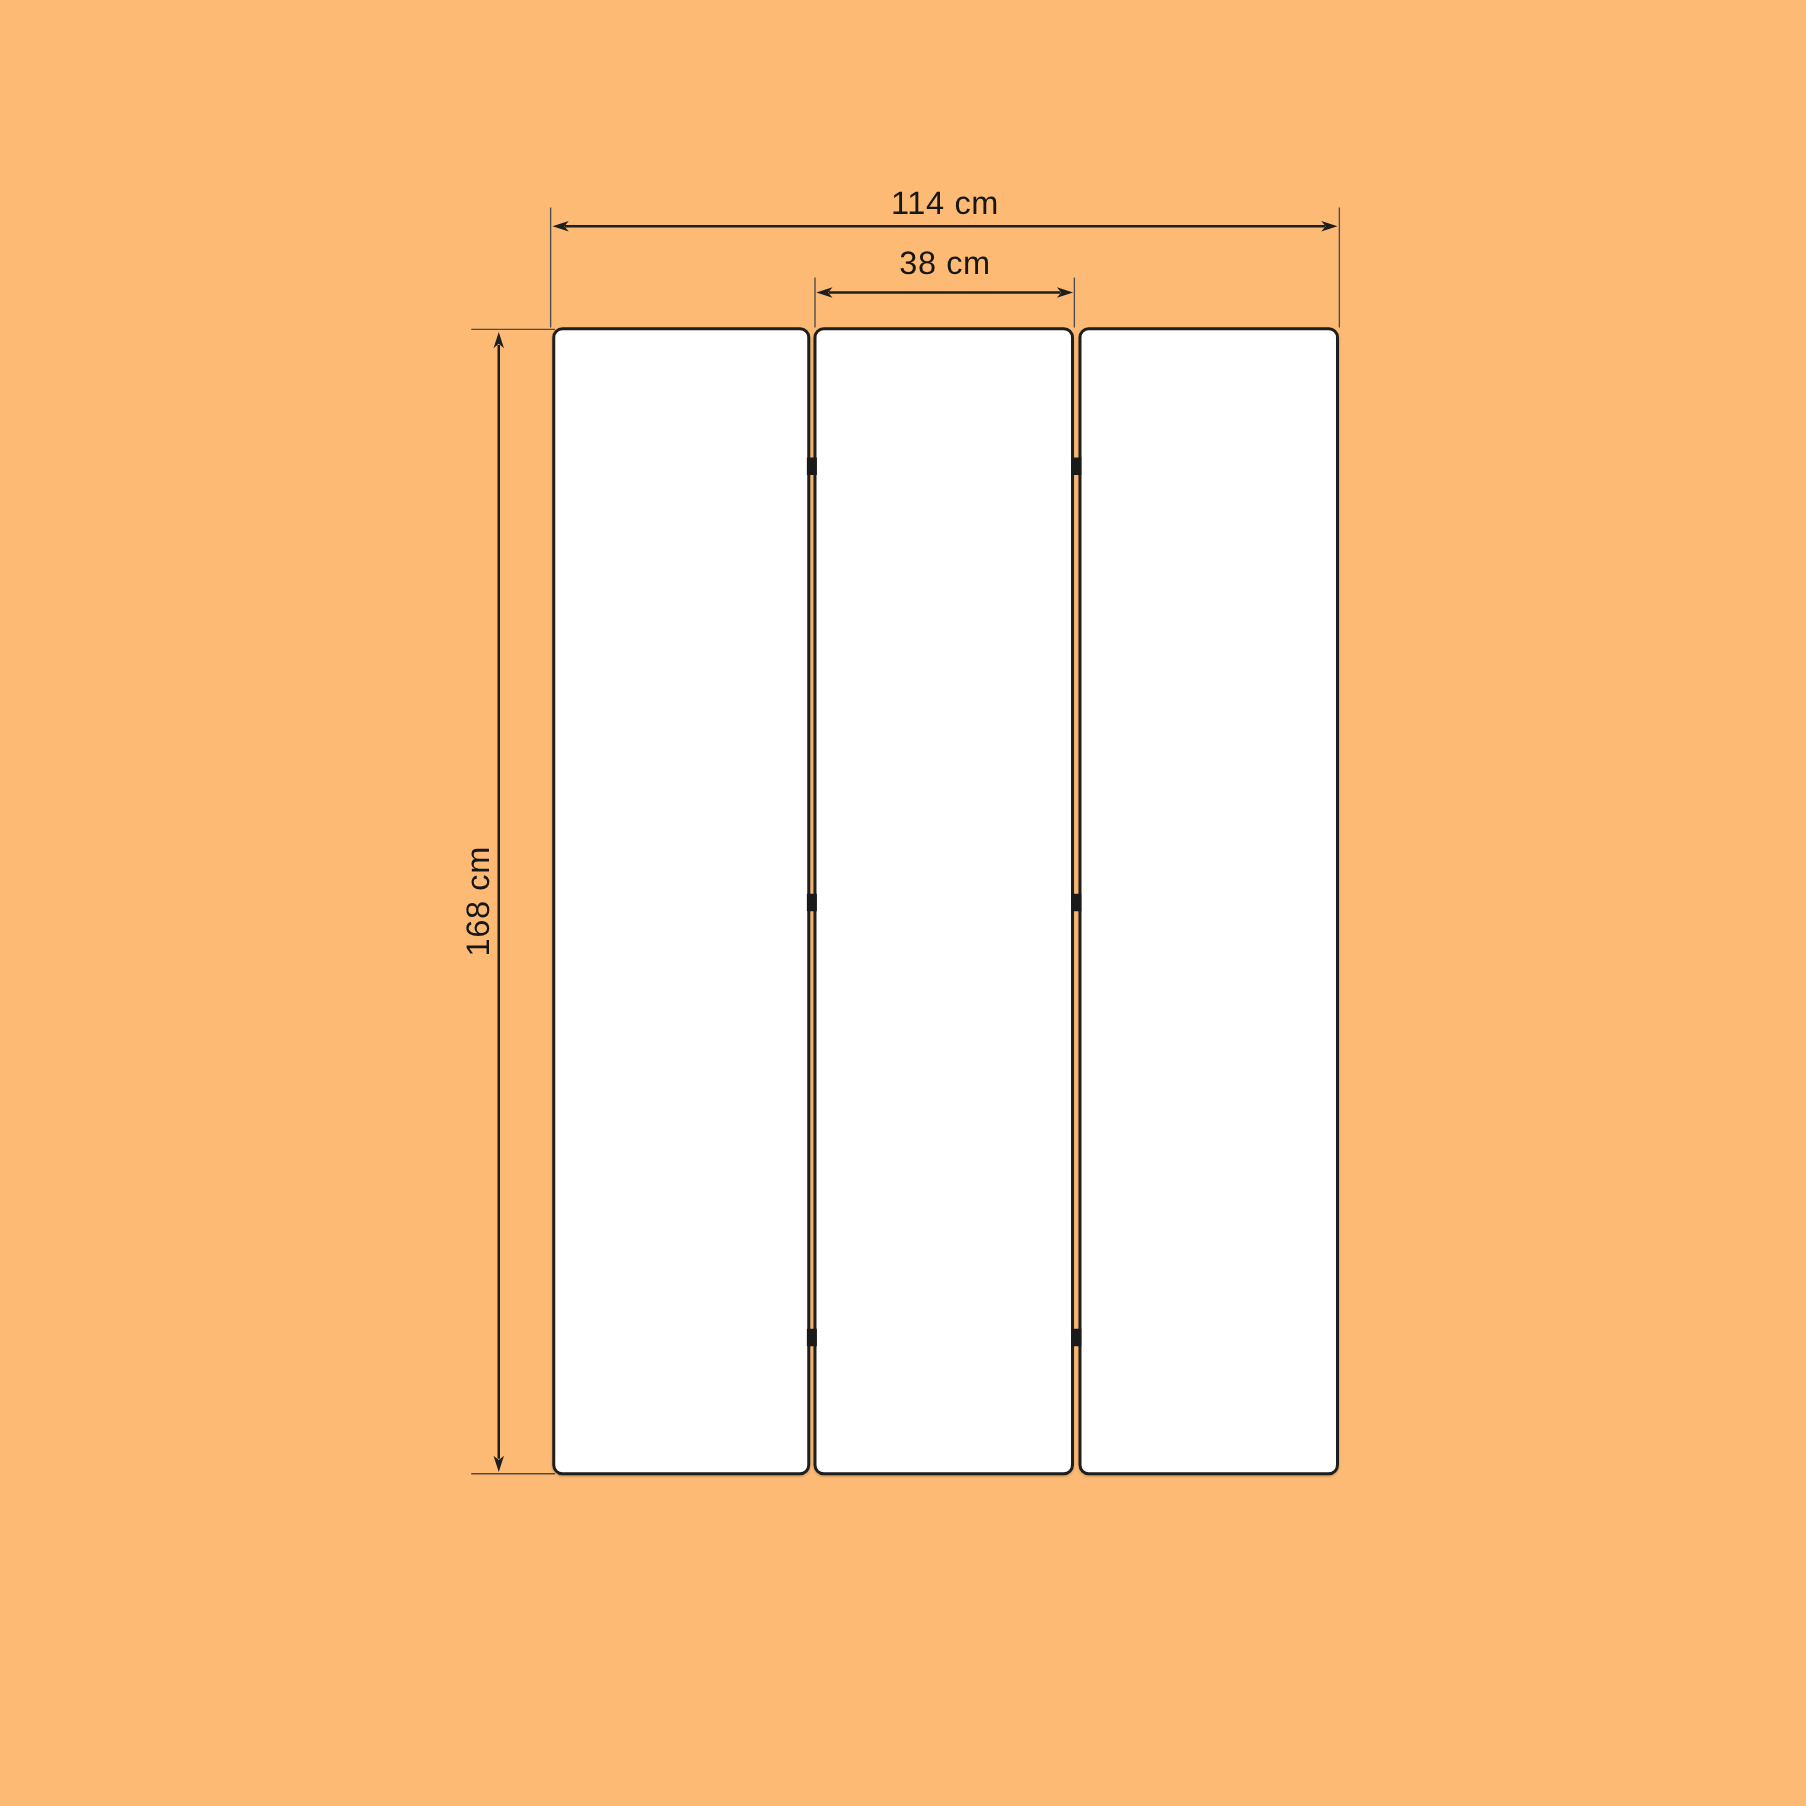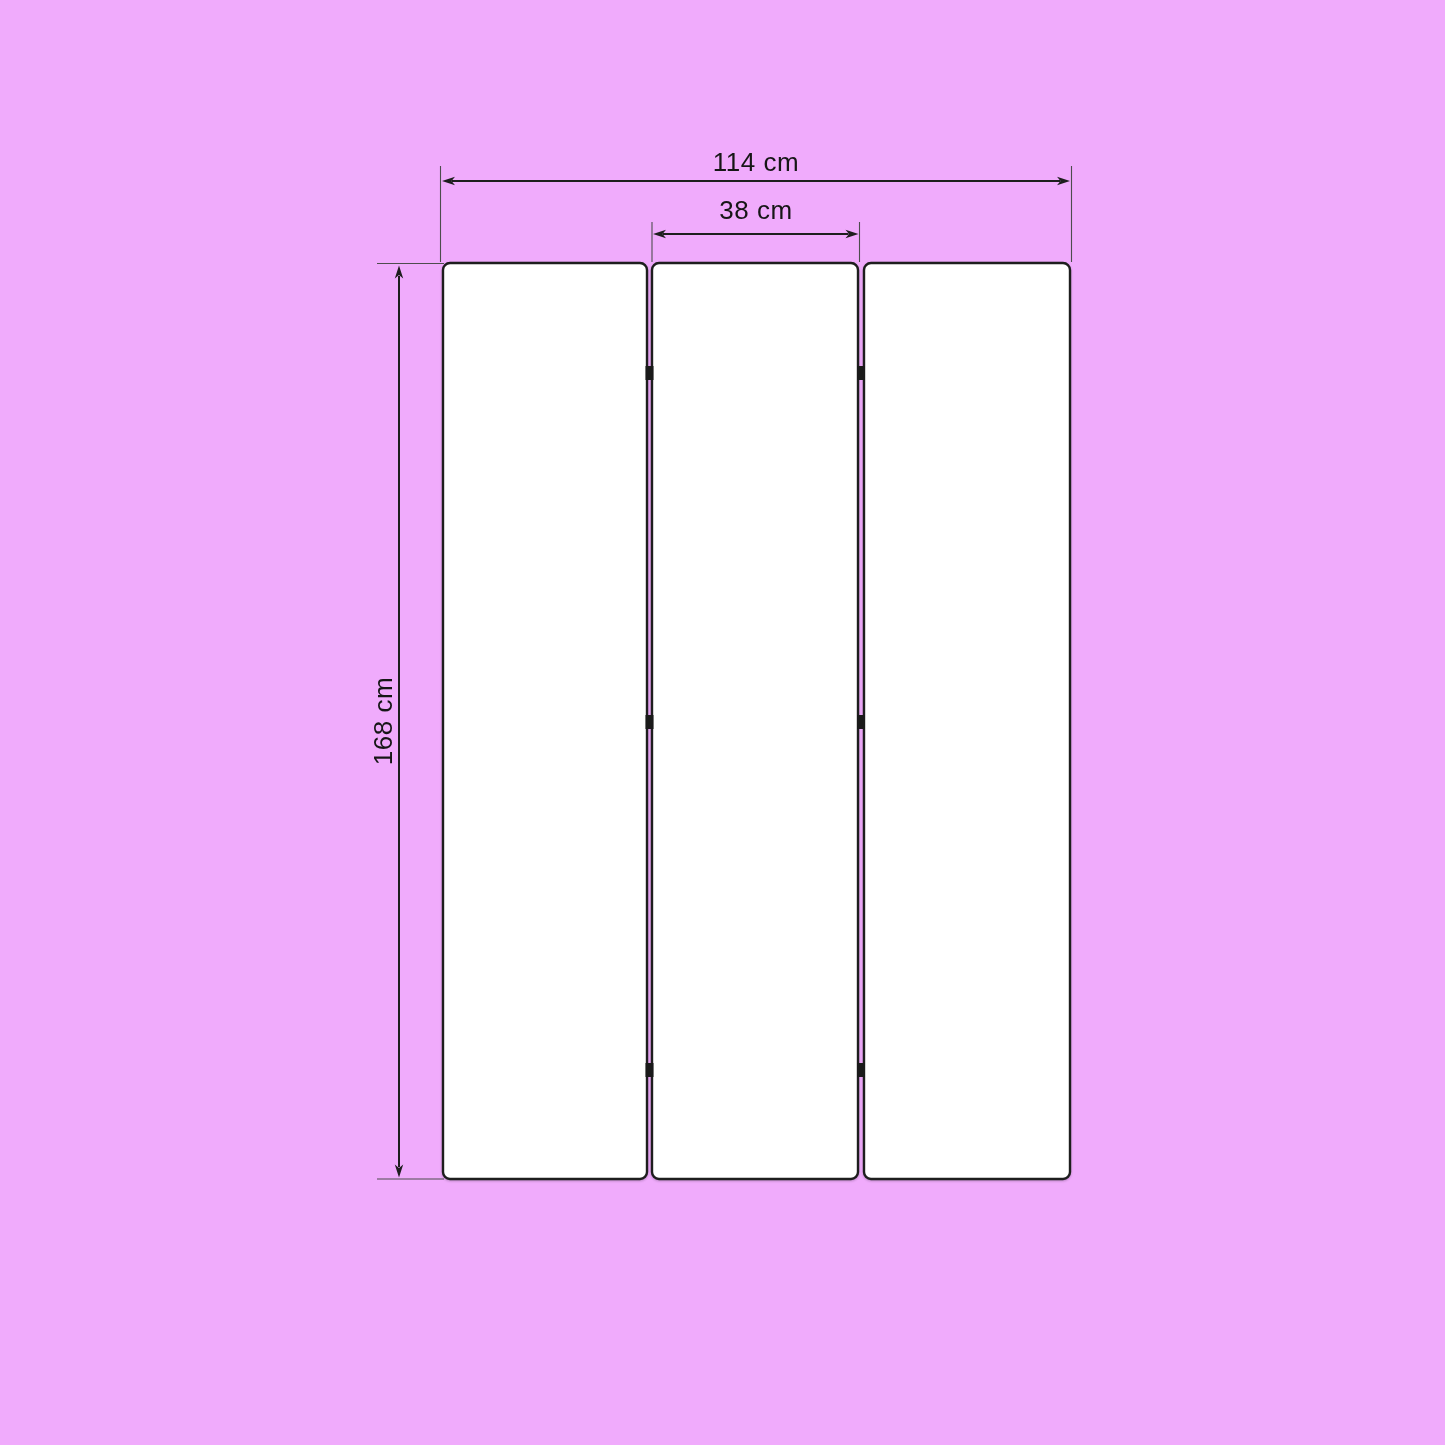--- a/index.html
+++ b/index.html
@@ -8,21 +8,21 @@
     width: 1445px;
     height: 1445px;
     background: #ffffff;
     overflow: hidden;
     font-family: "Liberation Sans", sans-serif;
   }
   .stage {
     position: relative;
     width: 1445px;
     height: 1445px;
-    background: #f0abfc;
+    background: #fdba74;
   }
   svg { display: block; }
 
   .panel {
     fill: #ffffff;
     stroke: #1e1e1e;
     stroke-width: 2.4;
     filter: drop-shadow(0px 1.5px 1px rgba(0,0,0,0.22));
   }
   .hinge {

